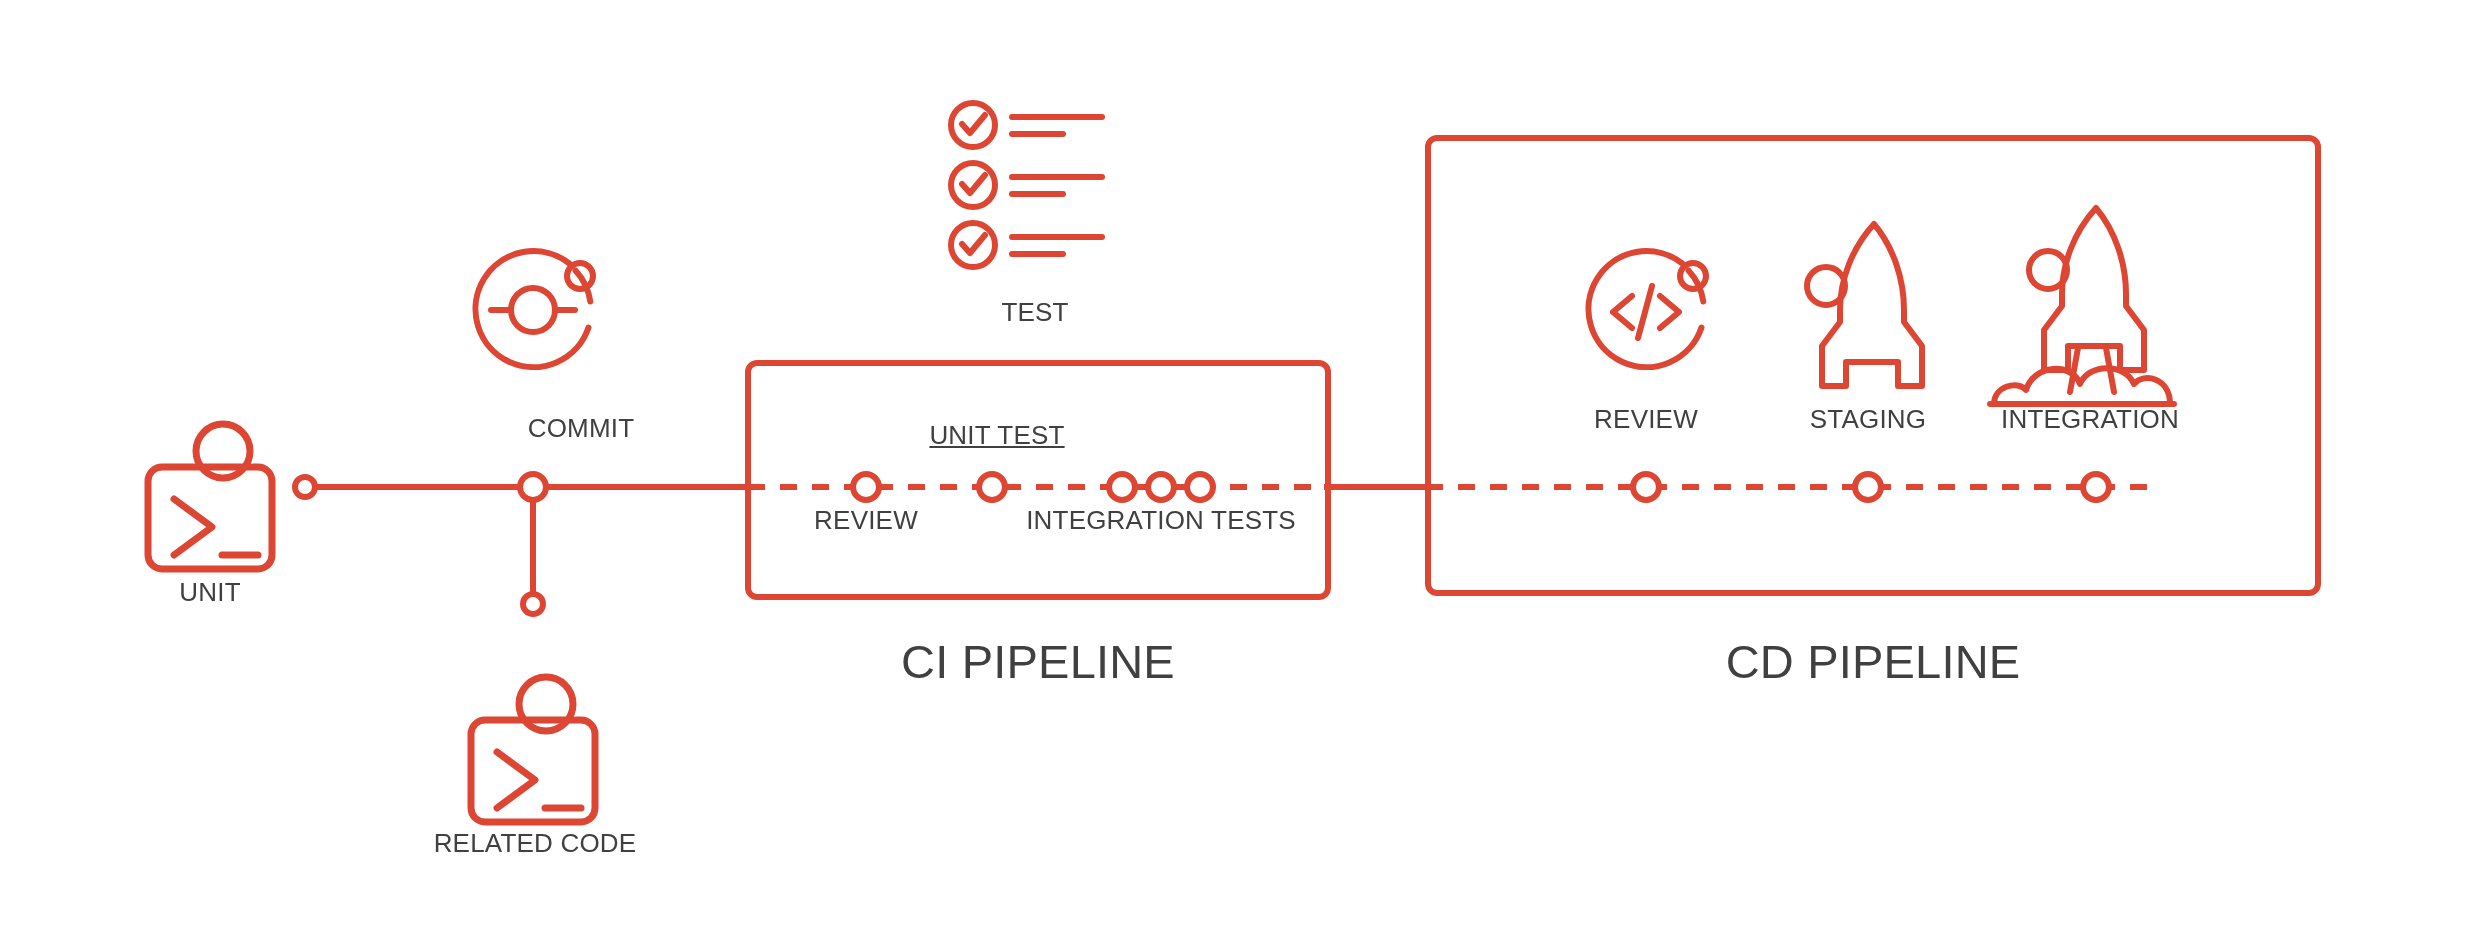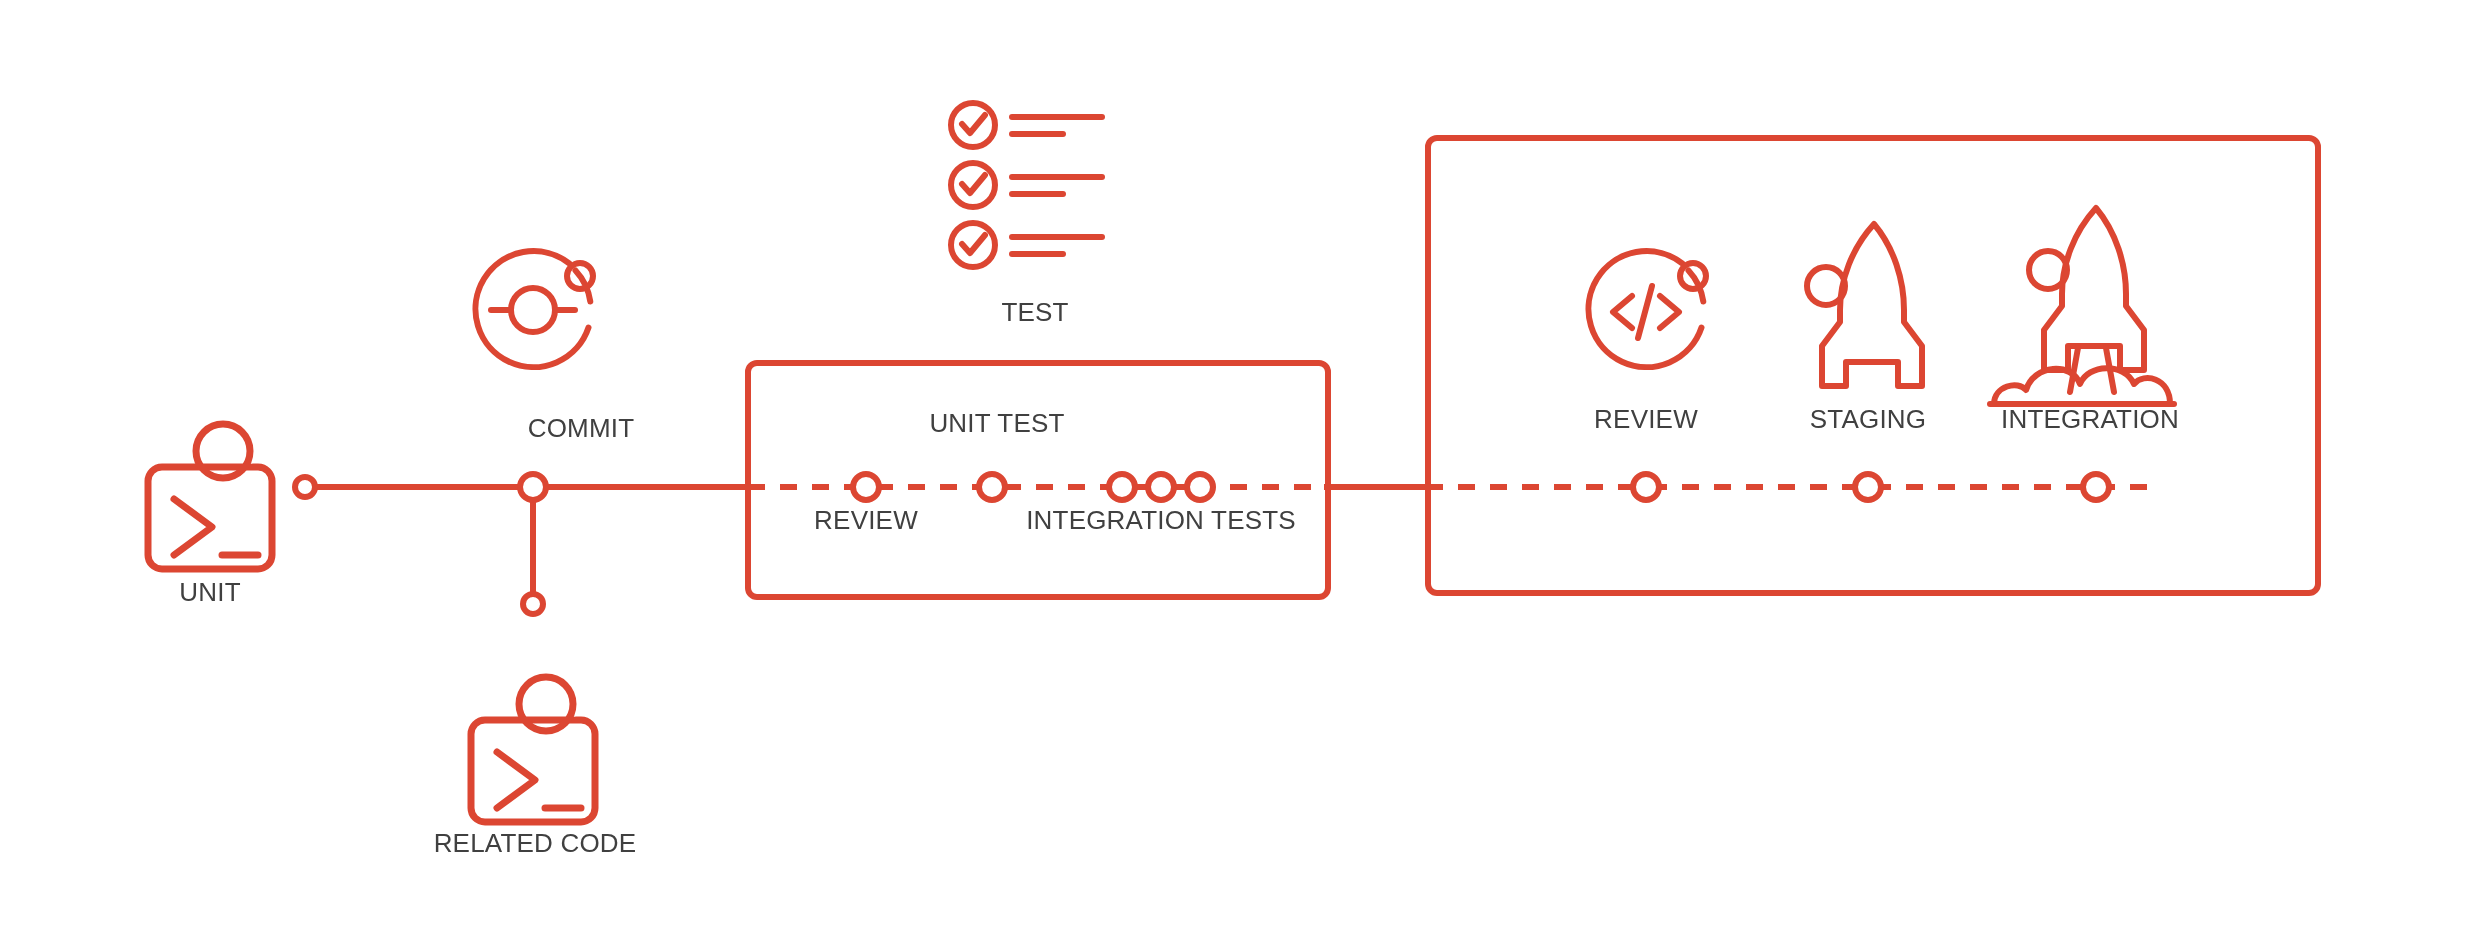--- a/index.html
+++ b/index.html
@@ -237,27 +237,29 @@
   </svg>
 
   <div class="lbl lbl-node" style="left:210px; top:577px;">UNIT</div>
 
   <div class="lbl lbl-node" style="left:533px; top:413px;margin-left:48px;">COMMIT</div>
 
   <div class="lbl lbl-node" style="left:535px; top:828px;">RELATED CODE</div>
 
   <div class="lbl lbl-node" style="left:1035px; top:297px;">TEST</div>
 
-  <div class="lbl lbl-stage" style="left:997px; top:408px;">UNIT TEST</div>
+  <div class="lbl lbl-stage" style="left:997px; top:420px;text-decoration:underline;">UNIT TEST</div>
 
   <div class="lbl lbl-stage" style="left:866px; top:505px;">REVIEW</div>
 
   <div class="lbl lbl-stage" style="left:1161px; top:505px;">INTEGRATION TESTS</div>
 
   <div class="lbl lbl-stage" style="left:1646px; top:404px;">REVIEW</div>
 
   <div class="lbl lbl-stage" style="left:1868px; top:404px;">STAGING</div>
 
   <div class="lbl lbl-stage" style="left:2090px; top:404px;">INTEGRATION</div>
 
-
+  <div class="lbl lbl-pipeline" style="left:1038px; top:634px;">CI PIPELINE</div>
+
+  <div class="lbl lbl-pipeline" style="left:1873px; top:634px;">CD PIPELINE</div>
 
 </div>
 
 </body></html>

